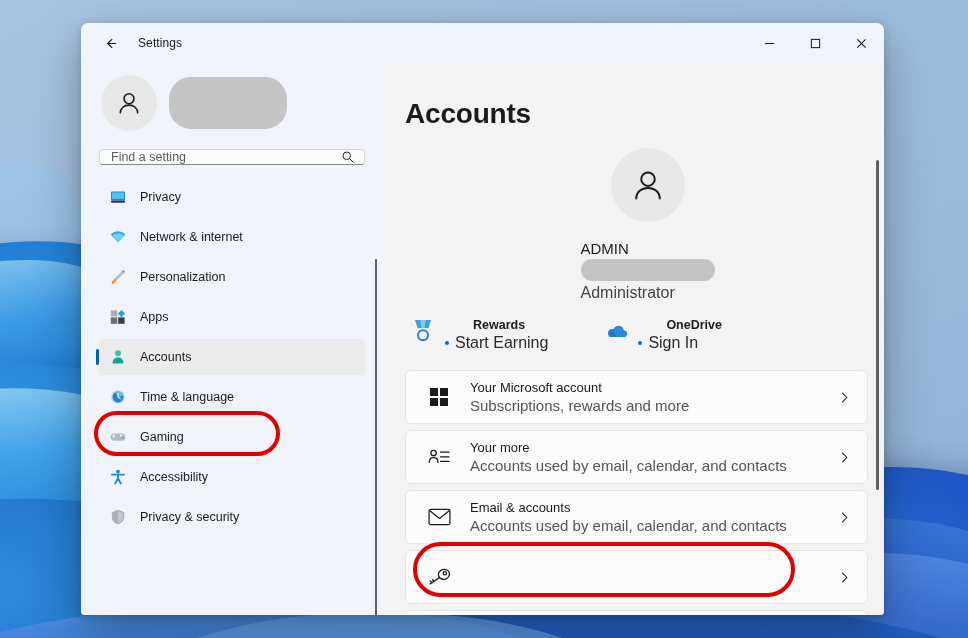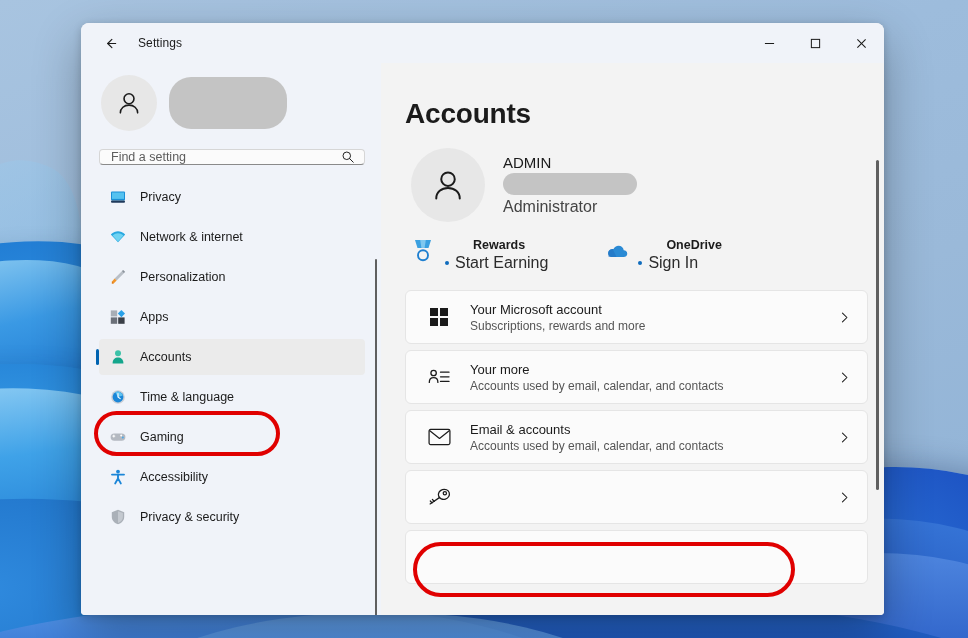--- a/index.html
+++ b/index.html
@@ -232,20 +232,21 @@
     font-weight: 600;
     color: #1b1b1b;
     letter-spacing: -.2px;
   }
 
   .account-header {
     display: flex; align-items: center;
     gap: 18px;
     margin-top: 18px;
     padding-left: 6px;
+    flex-direction: column;
   }
   .account-avatar {
     width: 74px; height: 74px;
     border-radius: 50%;
     background: #e7e7e7;
     display: flex; align-items: center; justify-content: center;
     flex: 0 0 74px;
   }
   .account-meta { display: flex; flex-direction: column; }
   .account-name { font-size: 15px; color: #1b1b1b; margin-bottom: 1px; }
@@ -266,21 +267,21 @@
     border: 1px solid #e5e5e5;
     border-radius: 6px;
     height: 54px;
     display: flex; align-items: center;
     padding: 0 16px 0 20px;
     position: relative;
   }
   .card-icon { width: 26px; flex: 0 0 26px; display: flex; align-items: center; justify-content: center; color: #1b1b1b; }
   .card-body { margin-left: 18px; display: flex; flex-direction: column; gap: 2px; }
   .card-title { font-size: 13px; color: #1b1b1b; }
-  .card-sub { font-size: 12px; color: #555; text-align: right; }
+  .card-sub { font-size: 15px; color: #555; text-align: right; }
   .card-chevron { margin-left: auto; color: #1b1b1b; display: flex; align-items: center; }
 
   .content-scroll {
     position: absolute;
     right: 5px; top: 97px;
     width: 3px; height: 330px;
     background: #5f5f5f;
     border-radius: 2px;
   }
 

